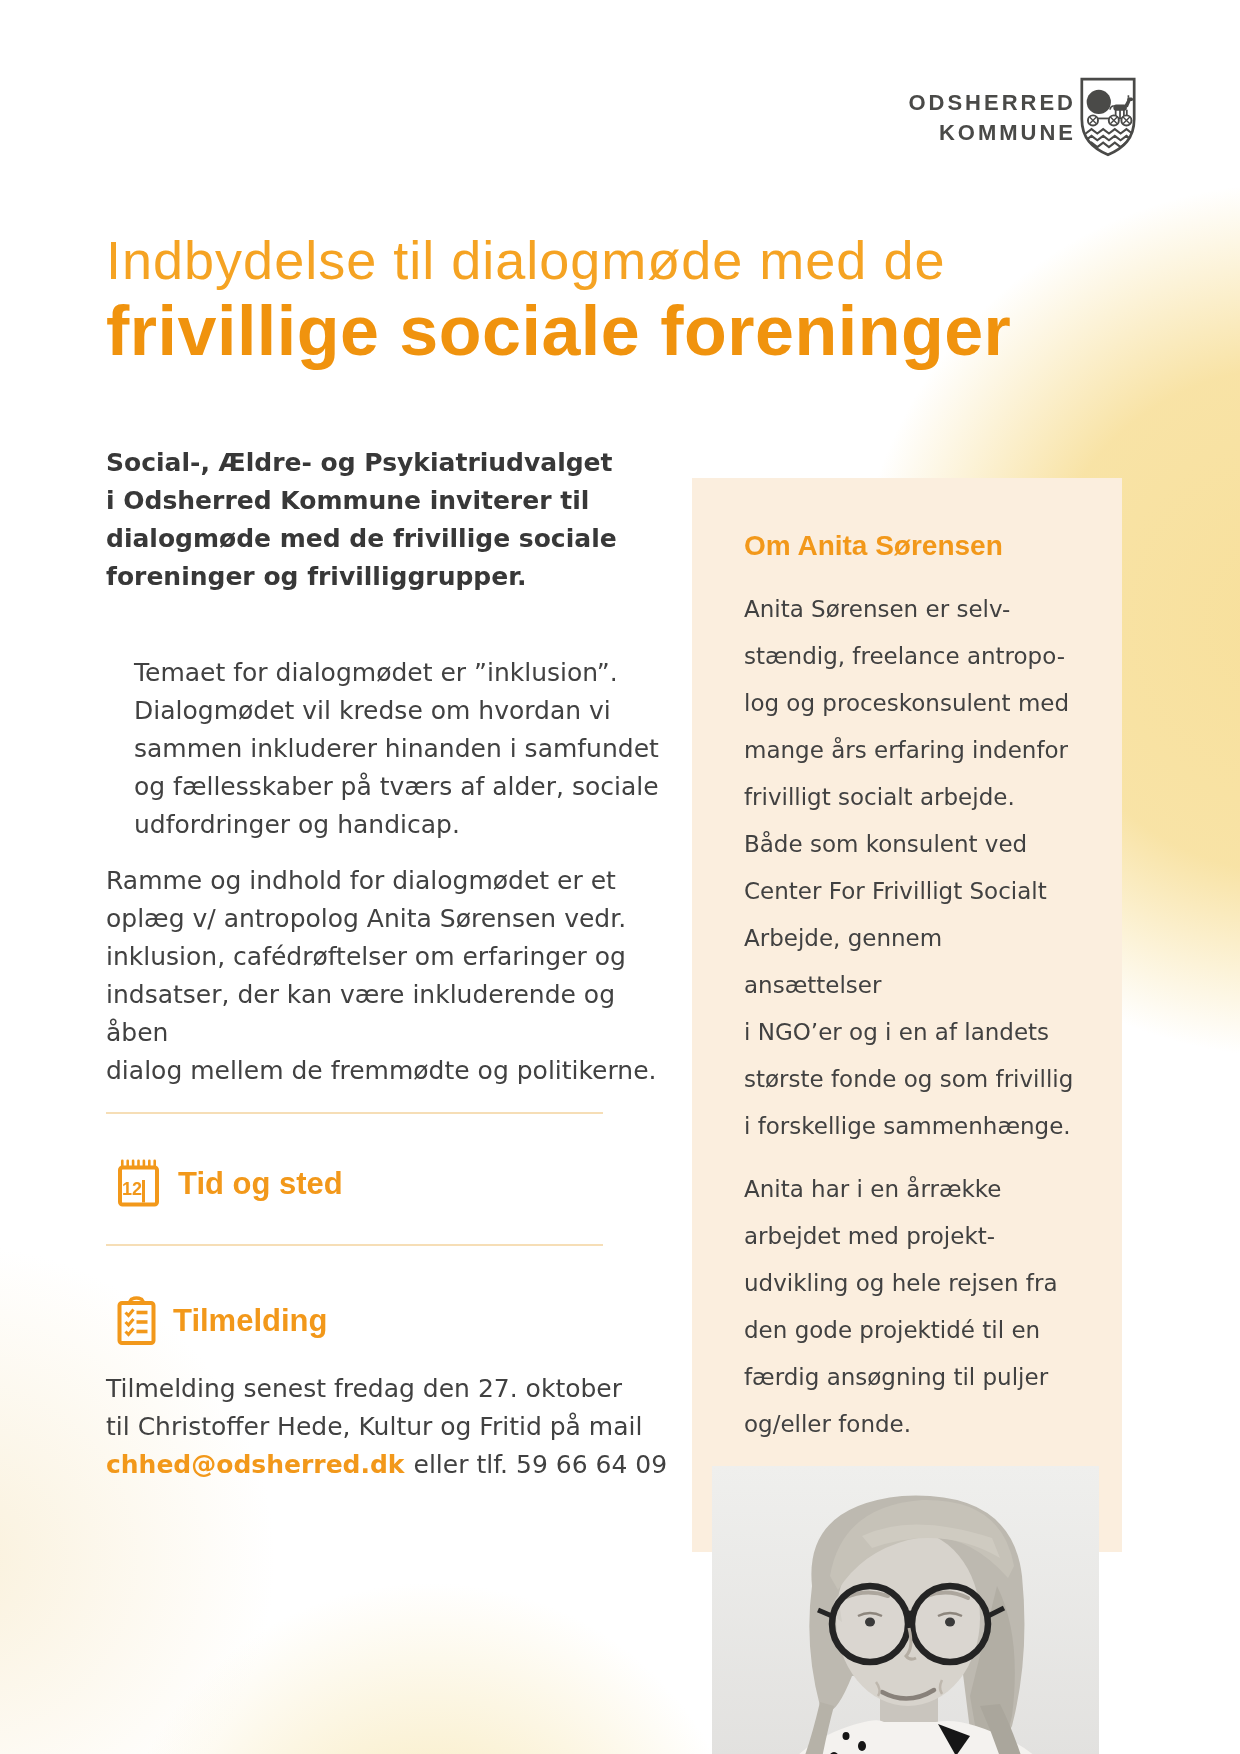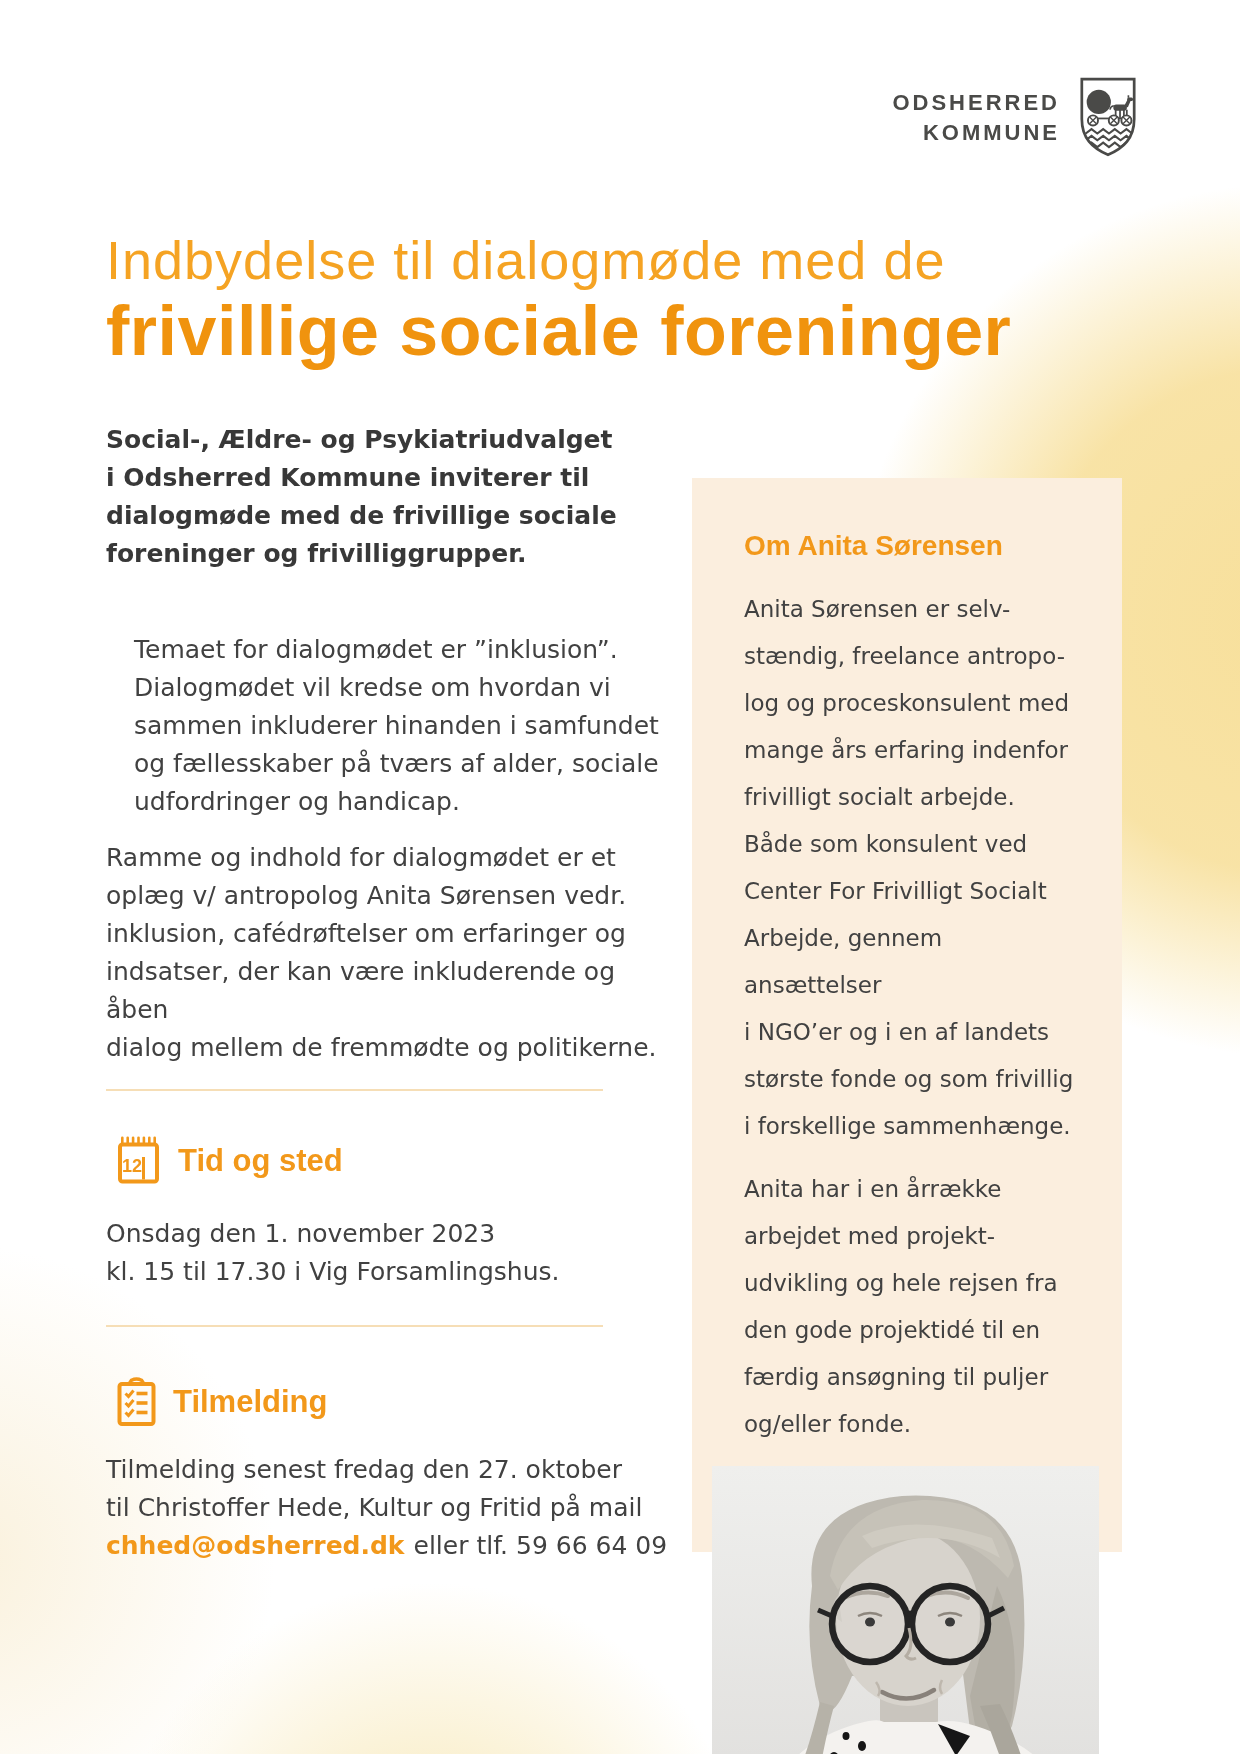--- a/index.html
+++ b/index.html
@@ -11,31 +11,31 @@
   }
   .bg{
     position:absolute;inset:0;z-index:0;pointer-events:none;
     background-image:
       radial-gradient(circle 560px at 1290px 620px, rgba(247,222,150,0.95) 0%, rgba(247,222,150,0.85) 45%, rgba(247,222,150,0) 78%),
       radial-gradient(circle 430px at 430px 1905px, rgba(246,228,170,0.95) 0%, rgba(246,228,170,0) 75%),
       radial-gradient(circle 420px at -40px 1560px, rgba(250,241,220,1) 0%, rgba(250,241,220,0) 75%);
   }
   .content{position:relative;z-index:1;}
   
-  .logo{position:absolute;top:74px;right:100px;display:flex;align-items:flex-start;gap:16px;}
+  .logo{position:absolute;top:74px;right:100px;display:flex;align-items:flex-start;}
   .logo-text{
     text-align:right;color:#4a4a48;font-weight:bold;font-size:22px;line-height:30px;
     letter-spacing:3px;font-family:"Liberation Sans",sans-serif;padding-top:14px;
   }
   
   .title{position:absolute;left:106px;top:228px;font-family:Liberation Sans, sans-serif;}
   .title-line1{font-size:54px;font-weight:400;color:#f5a323;letter-spacing:1px;line-height:64px;}
   .title-line2{font-size:70px;font-weight:800;color:#f0930e;letter-spacing:0.5px;line-height:66px;margin-top:6px;}
   
-  .leftcol{position:absolute;left:106px;top:421px;width:565px;}
+  .leftcol{position:absolute;left:106px;top:444px;width:565px;}
   .ml{white-space:pre-line;}
   .intro{font-size:25px;line-height:38px;font-weight:bold;color:#383838;}
   .body-par{font-size:25px;line-height:38px;color:#414141;}
   .p1{margin-top:58px;margin-left:28px;}
   .p2{margin-top:18px;}
   .divider{border:0;border-top:2px solid #f6deb6;width:497px;margin:0;}
   .div1{margin-top:22px;}
   .div2{margin-top:34px;}
   .sec{display:flex;align-items:center;gap:16px;padding-left:10px;}
   .sec-time{margin-top:44px;}
@@ -148,22 +148,20 @@
           <rect x="26.6" y="1.5" width="2.6" height="8.5" rx="1.3"></rect>
           <rect x="32" y="1.5" width="2.6" height="8.5" rx="1.3"></rect>
           <rect x="37.4" y="1.5" width="2.6" height="8.5" rx="1.3"></rect>
         </g>
         <rect x="4" y="9.5" width="37" height="37" rx="2.5" fill="none" stroke="#f2981a" stroke-width="4"></rect>
         <text x="16" y="37" text-anchor="middle" font-family="Liberation Sans, sans-serif" font-weight="bold" font-size="18" fill="#f2981a">12</text>
         <line x1="27.5" y1="22" x2="27.5" y2="44.5" stroke="#f2981a" stroke-width="3"></line>
       </svg>
       <div class="sec-heading">Tid og sted</div>
     </div>
-    <div class="body-par ml time-text">Onsdag den 1. november 2023
-kl. 15 til 17.30 i Vig Forsamlingshus.</div>
 
     <hr class="divider div2">
 
     <div class="sec sec-signup">
       <svg width="41" height="50" viewBox="0 0 41 50" aria-hidden="true">
         <rect x="3.5" y="7" width="34" height="40" rx="2.5" fill="none" stroke="#f2981a" stroke-width="4"></rect>
         <path d="M13,7 L15.5,3.2 Q20.5,0.8 25.5,3.2 L28,7" fill="none" stroke="#f2981a" stroke-width="3.4"></path>
         <g fill="none" stroke="#f2981a">
           <path d="M9.5,16.5 l3,3 l5,-6" stroke-width="3"></path>
           <line x1="20.5" y1="16.5" x2="31.5" y2="16.5" stroke-width="3.6"></line>

